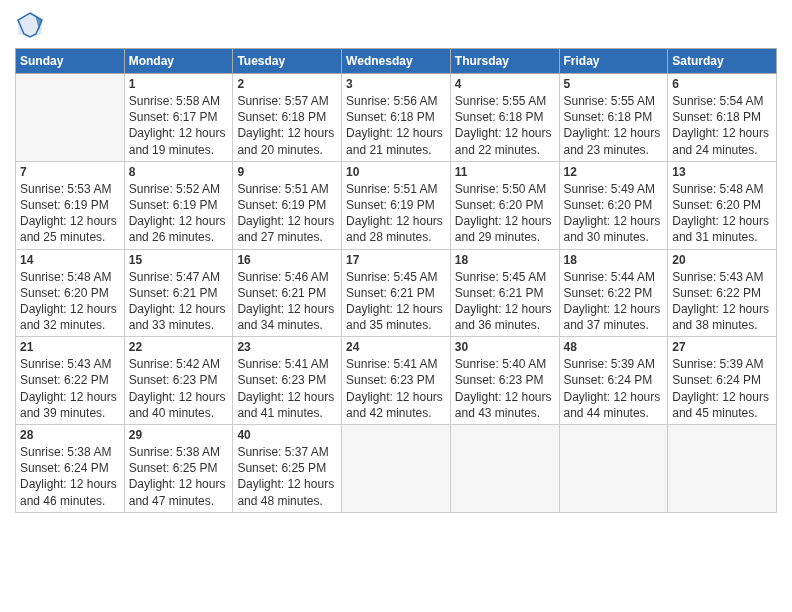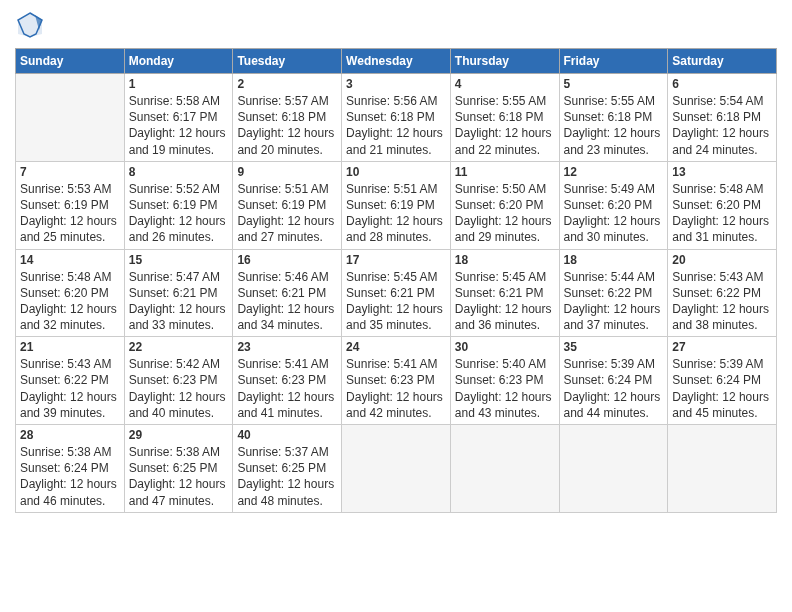--- a/index.html
+++ b/index.html
@@ -238,21 +238,21 @@
           </td>
           <td>
             <div class="day-num">24</div>
             <div class="day-info">Sunrise: 5:41 AM<br>Sunset: 6:23 PM<br>Daylight: 12 hours<br>and 42 minutes.</div>
           </td>
           <td>
             <div class="day-num">30</div>
             <div class="day-info">Sunrise: 5:40 AM<br>Sunset: 6:23 PM<br>Daylight: 12 hours<br>and 43 minutes.</div>
           </td>
           <td>
-            <div class="day-num">35</div>
+            <div class="day-num">48</div>
             <div class="day-info">Sunrise: 5:39 AM<br>Sunset: 6:24 PM<br>Daylight: 12 hours<br>and 44 minutes.</div>
           </td>
           <td>
             <div class="day-num">27</div>
             <div class="day-info">Sunrise: 5:39 AM<br>Sunset: 6:24 PM<br>Daylight: 12 hours<br>and 45 minutes.</div>
           </td>
         </tr>
         <tr>
           <td>
             <div class="day-num">28</div>

